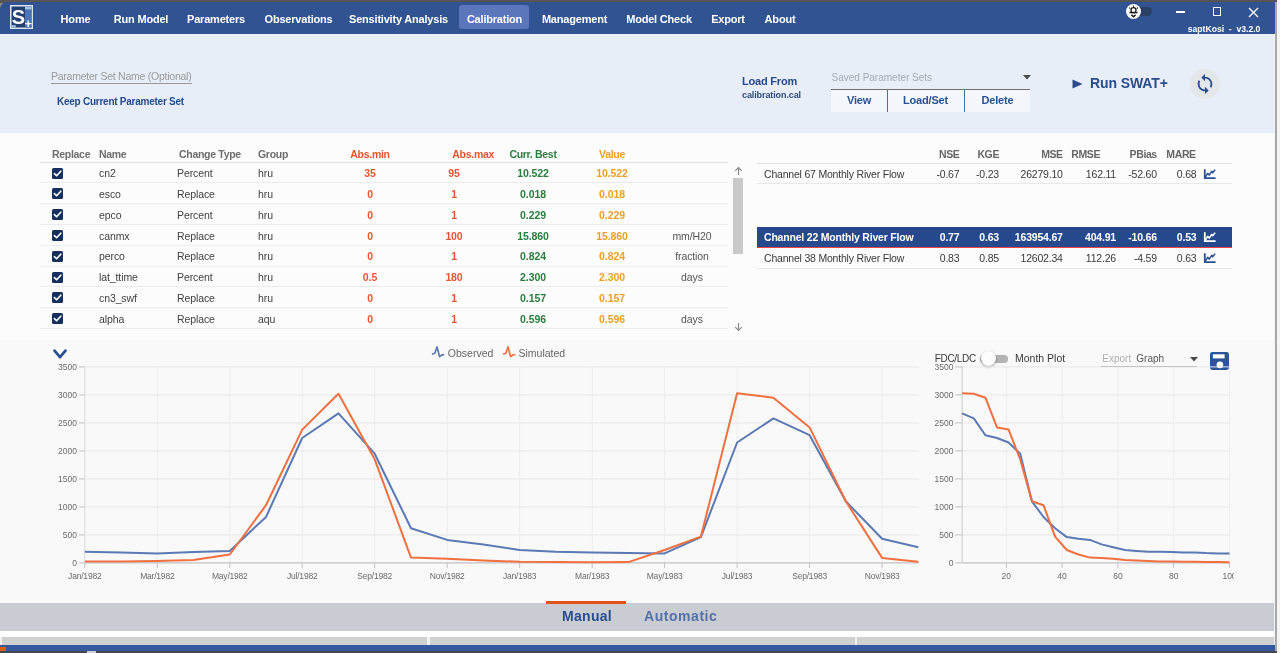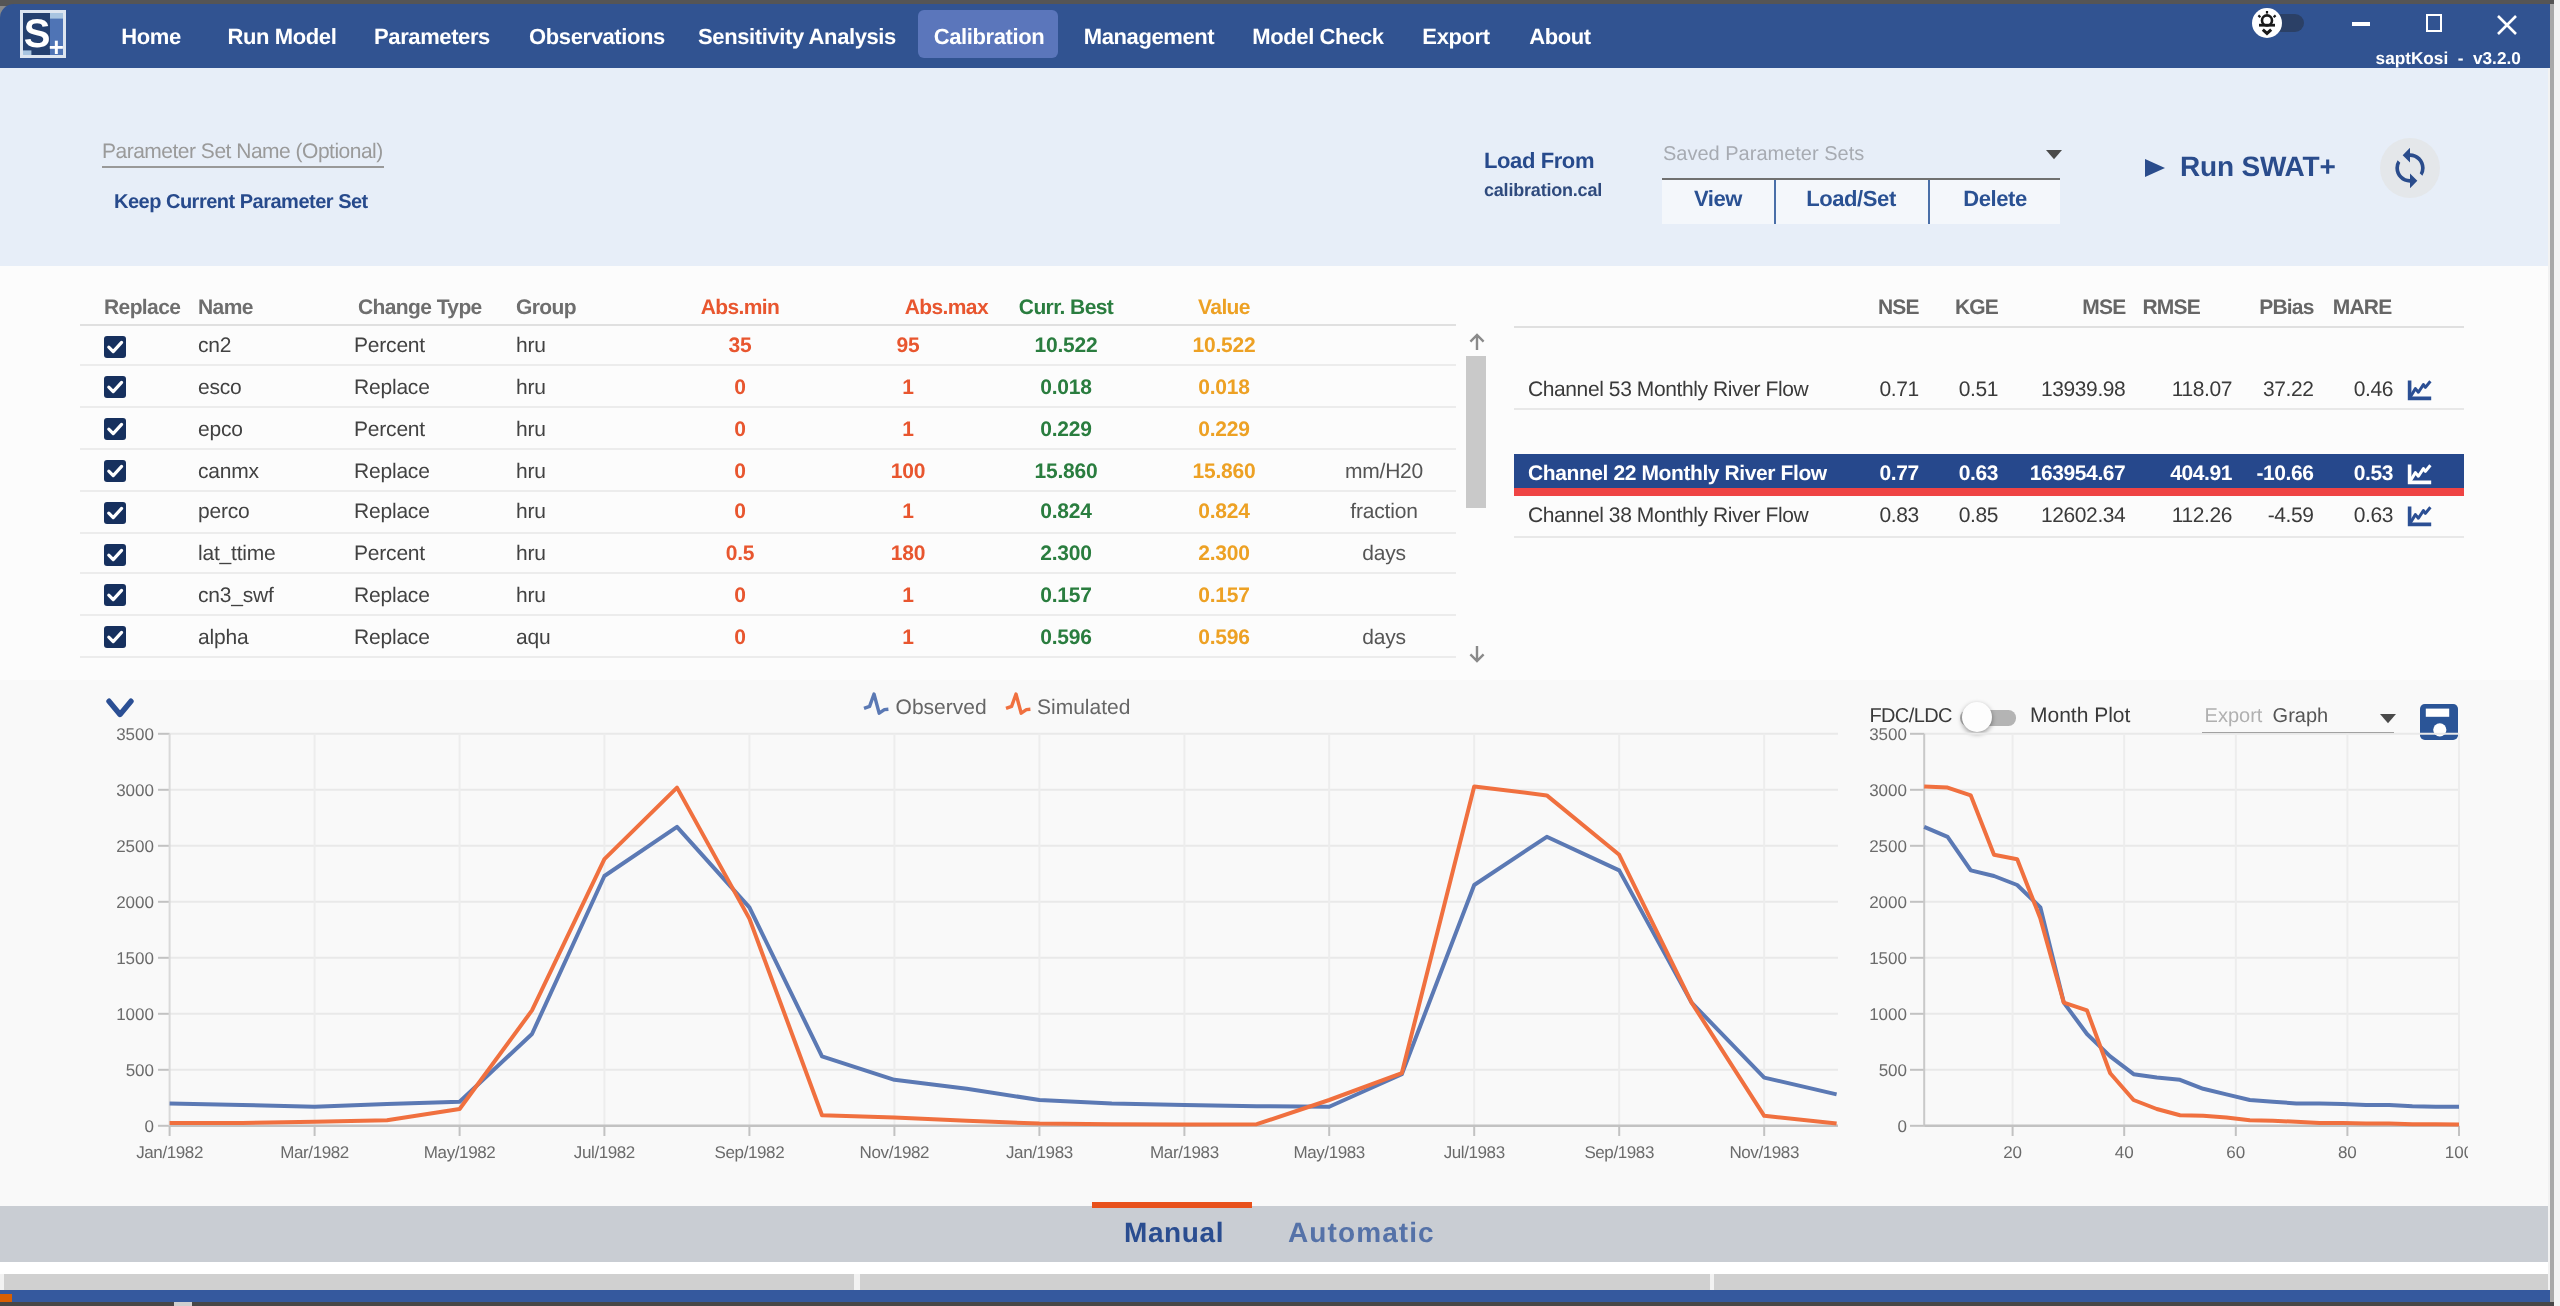--- a/index.html
+++ b/index.html
@@ -24,21 +24,21 @@
 .vl{left:532px;width:80px;text-align:center;color:#eda124;font-weight:bold;}
 .un{left:612px;width:80px;text-align:center;color:#555;}
 #lsb{left:731px;top:163px;width:14px;height:173px;}
 #lsbthumb{left:2px;top:14.5px;width:10px;height:76px;background:#c9c9c9;}
 .chead{position:absolute;top:148px;font-size:10.5px;font-weight:bold;letter-spacing:-0.4px;color:#666;text-align:right;white-space:nowrap;}
 .crow{position:absolute;left:757px;width:475px;height:21.1px;border-bottom:1px solid #e8e8e8;font-size:10.5px;letter-spacing:-0.2px;color:#3a3a3a;}
 .crow .cc{position:absolute;top:4.6px;white-space:nowrap;}
 .crow .nm{left:7px;}
 .n1{right:272.6px;} .n2{right:233px;} .n3{right:169.3px;} .n4{right:116px;} .n5{right:75.2px;} .n6{right:35.5px;}
 .ci{position:absolute;right:15px;top:4.8px;}
-.crow.sel{background:#26488c;color:#fff;font-weight:bold;border-bottom:4px solid #ef4444;}
+.crow.sel{background:#26488c;color:#fff;font-weight:bold;border-bottom:1px solid #ef4444;}
 #tabbar{left:0;top:603px;width:1274px;height:27.5px;background:#c9cdd3;}
 #tabline{left:546px;top:600.5px;width:80px;height:3px;background:#e8511c;}
 #whitestrip{left:0;top:630.5px;width:1274px;height:6.3px;background:#fff;}
 .splitseg{position:absolute;top:636.8px;height:8.2px;background:#d0d0d0;}
 #bluebar{left:0;top:645px;width:1276px;height:5.8px;background:#35599e;}
 #darkbar{left:0;top:650.8px;width:1280px;height:2.2px;background:#474747;}
 #rborder{left:1274.5px;top:2px;width:2.2px;height:649px;background:#a9a9a9;}
 #rwhite{left:1276.7px;top:0px;width:3.3px;height:653px;background:#f4f4f4;}
 .hdrbtn{position:absolute;top:90px;height:21.5px;background:#f4f7fb;color:#2a5193;font-size:11px;font-weight:bold;text-align:center;line-height:21px;letter-spacing:-0.2px;}
 .vsep{position:absolute;top:90px;height:21.5px;width:1.3px;background:#4a6fa8;}
@@ -240,28 +240,28 @@
         <path d="M4.5 1 V8 M1.2 5.2 L4.5 8.5 L7.8 5.2" stroke="#8a8a8a" stroke-width="1.2" fill="none"></path>
       </svg>
 </div>
 <span class="chead" style="left:859.4px;width:100px">NSE</span>
     <span class="chead" style="left:899px;width:100px">KGE</span>
     <span class="chead" style="left:962.7px;width:100px">MSE</span>
     <span class="chead" style="left:1000px;width:100px">RMSE</span>
     <span class="chead" style="left:1056.8px;width:100px">PBias</span>
     <span class="chead" style="left:1095.7px;width:100px">MARE</span>
     <div class="abs" style="left:757px;top:162.6px;width:475px;height:1px;background:#e0e0e0"></div>
-    <div class="crow" style="top:184.3px">
-      <span class="cc nm">Channel 53 Monthly River Flow</span>
-      <span class="cc n1">0.71</span>
-      <span class="cc n2">0.51</span>
-      <span class="cc n3">13939.98</span>
-      <span class="cc n4">118.07</span>
-      <span class="cc n5">37.22</span>
-      <span class="cc n6">0.46</span>
+<div class="crow" style="top:163.2px">
+      <span class="cc nm">Channel 67 Monthly River Flow</span>
+      <span class="cc n1">-0.67</span>
+      <span class="cc n2">-0.23</span>
+      <span class="cc n3">26279.10</span>
+      <span class="cc n4">162.11</span>
+      <span class="cc n5">-52.60</span>
+      <span class="cc n6">0.68</span>
       <span class="ci"><svg width="14" height="12" viewBox="0 0 14 12">
           <path d="M1.8 1.2 L1.8 10.2 L12.6 10.2" stroke="#2b4f94" stroke-width="1.8" fill="none"></path>
           <path d="M1.9 9.9 L4.7 5.3 L6.2 7.1 L8.7 3.3 L9.7 4.7 L12.2 1.6" stroke="#2b4f94" stroke-width="1.5" fill="none" stroke-linejoin="round"></path>
         </svg></span>
     </div>
     <div class="crow sel" style="top:226.5px">
       <span class="cc nm">Channel 22 Monthly River Flow</span>
       <span class="cc n1">0.77</span>
       <span class="cc n2">0.63</span>
       <span class="cc n3">163954.67</span>

